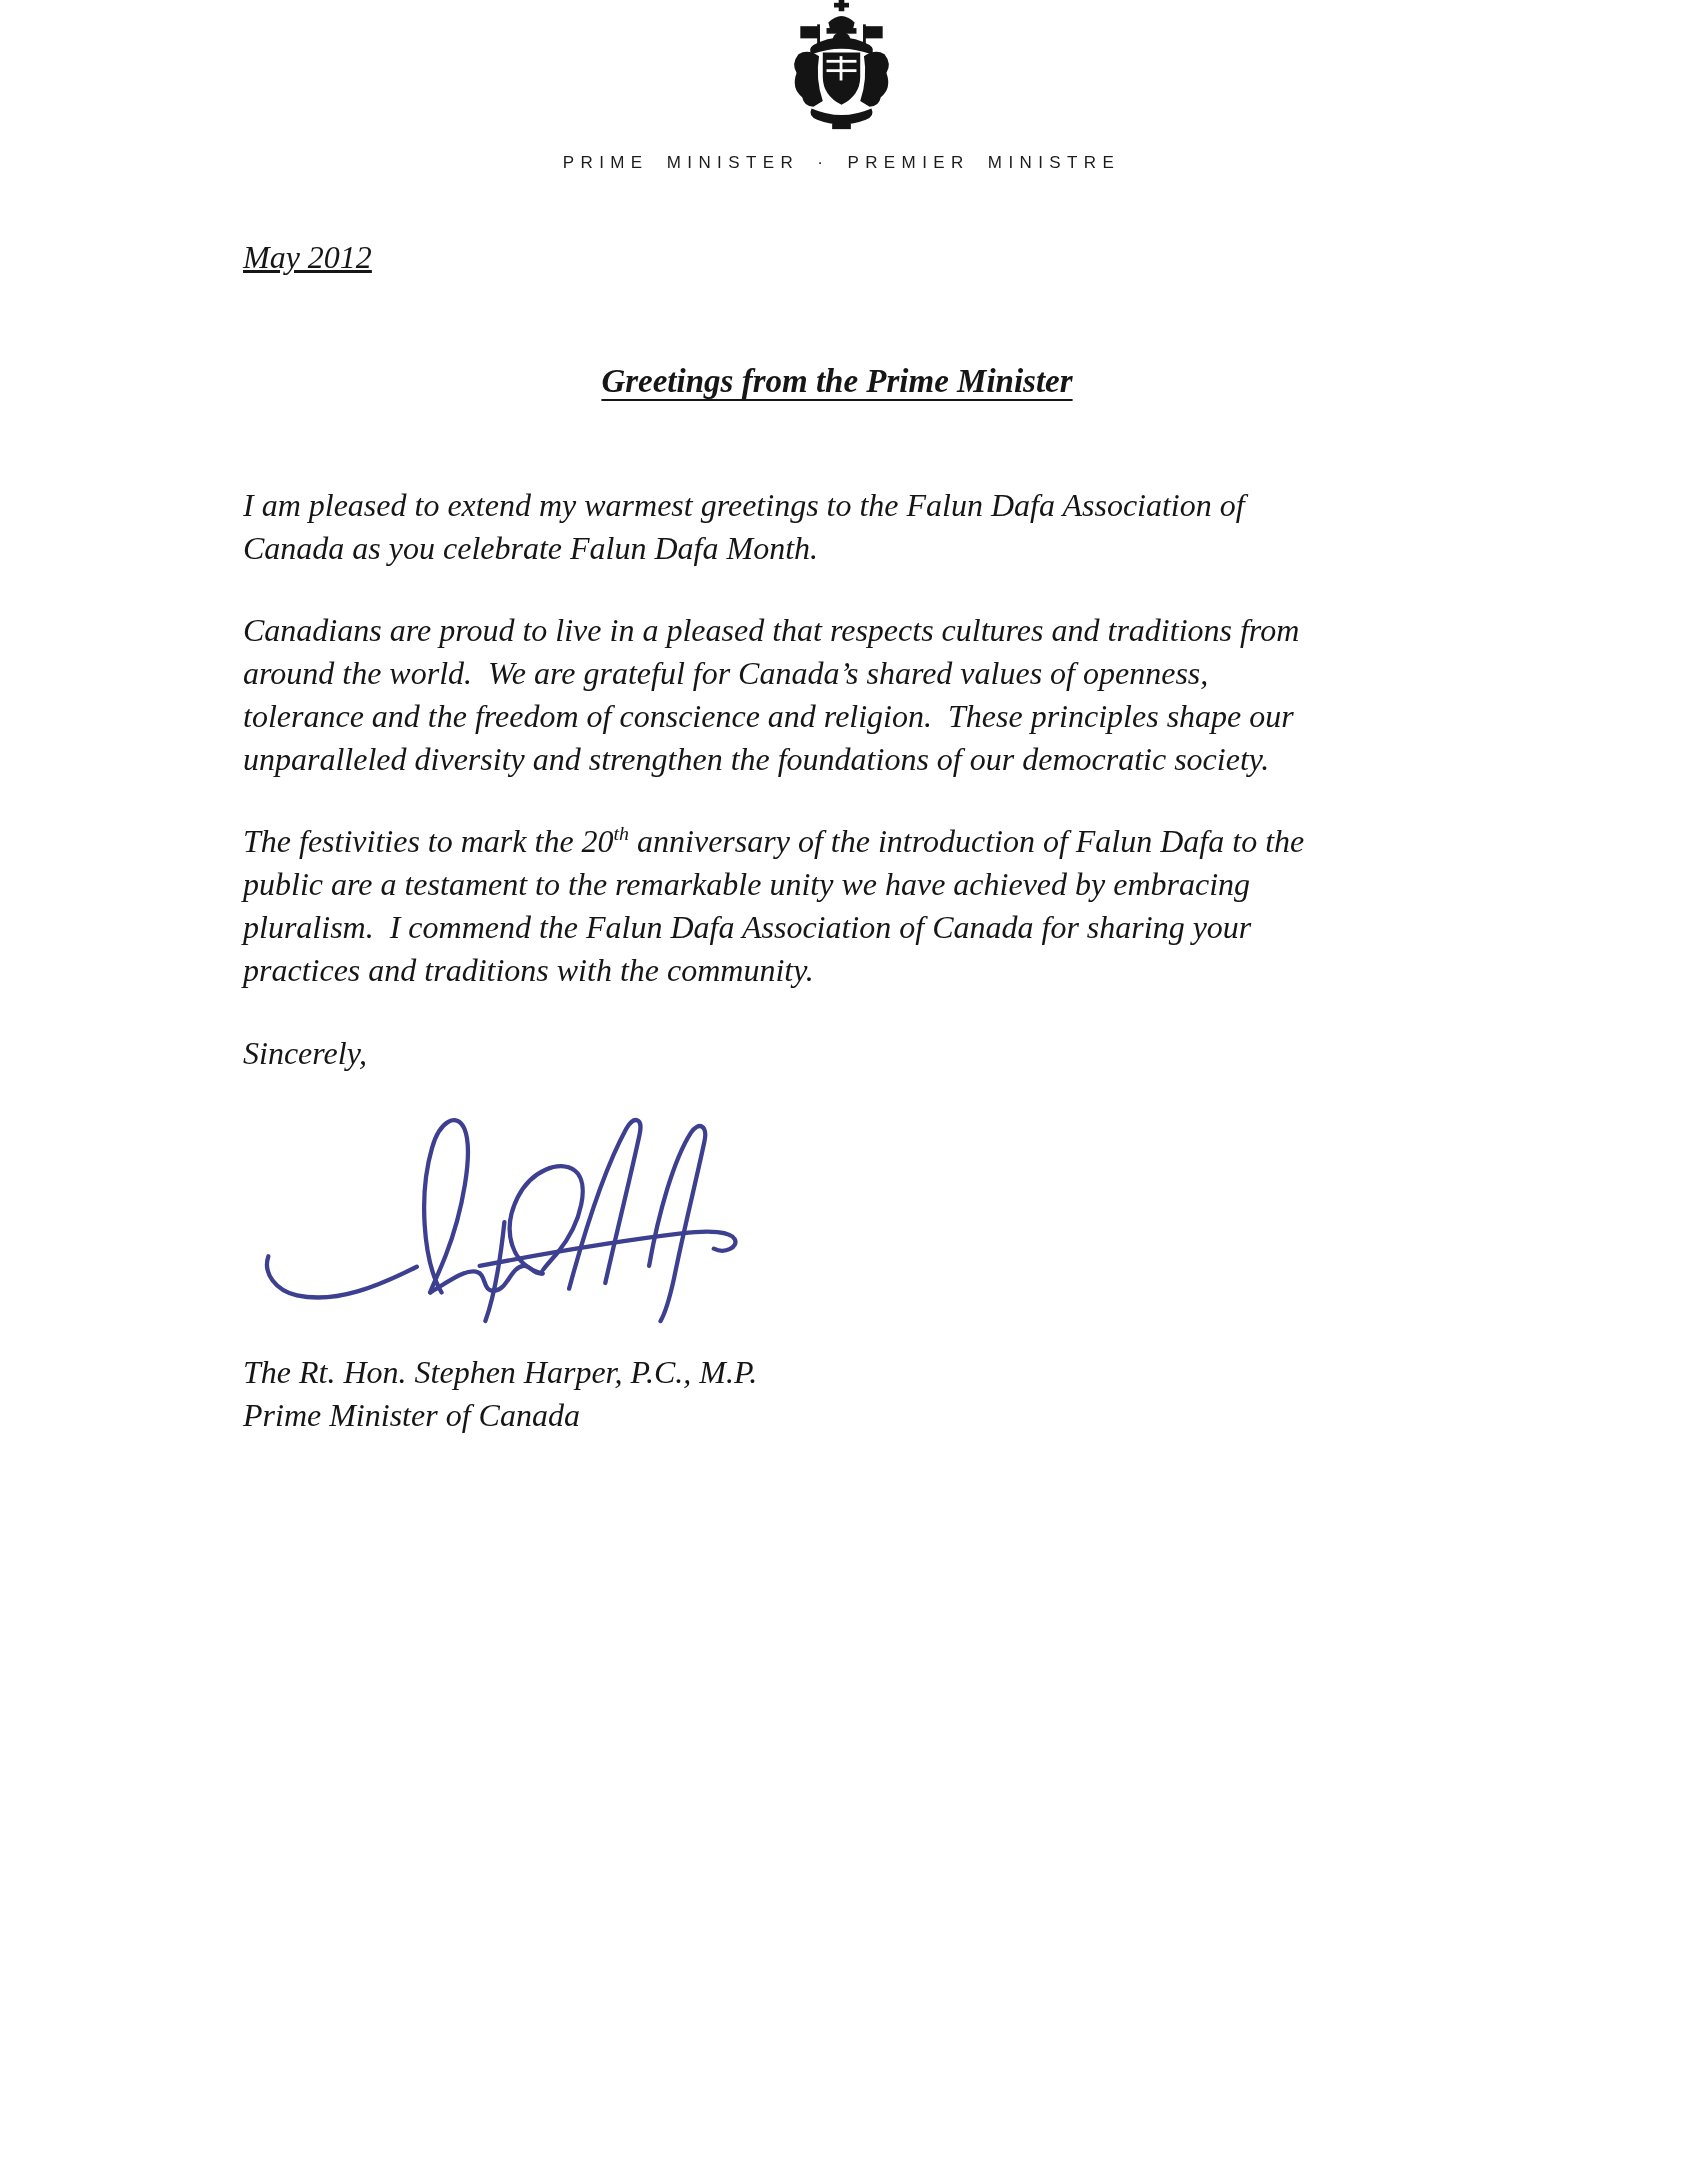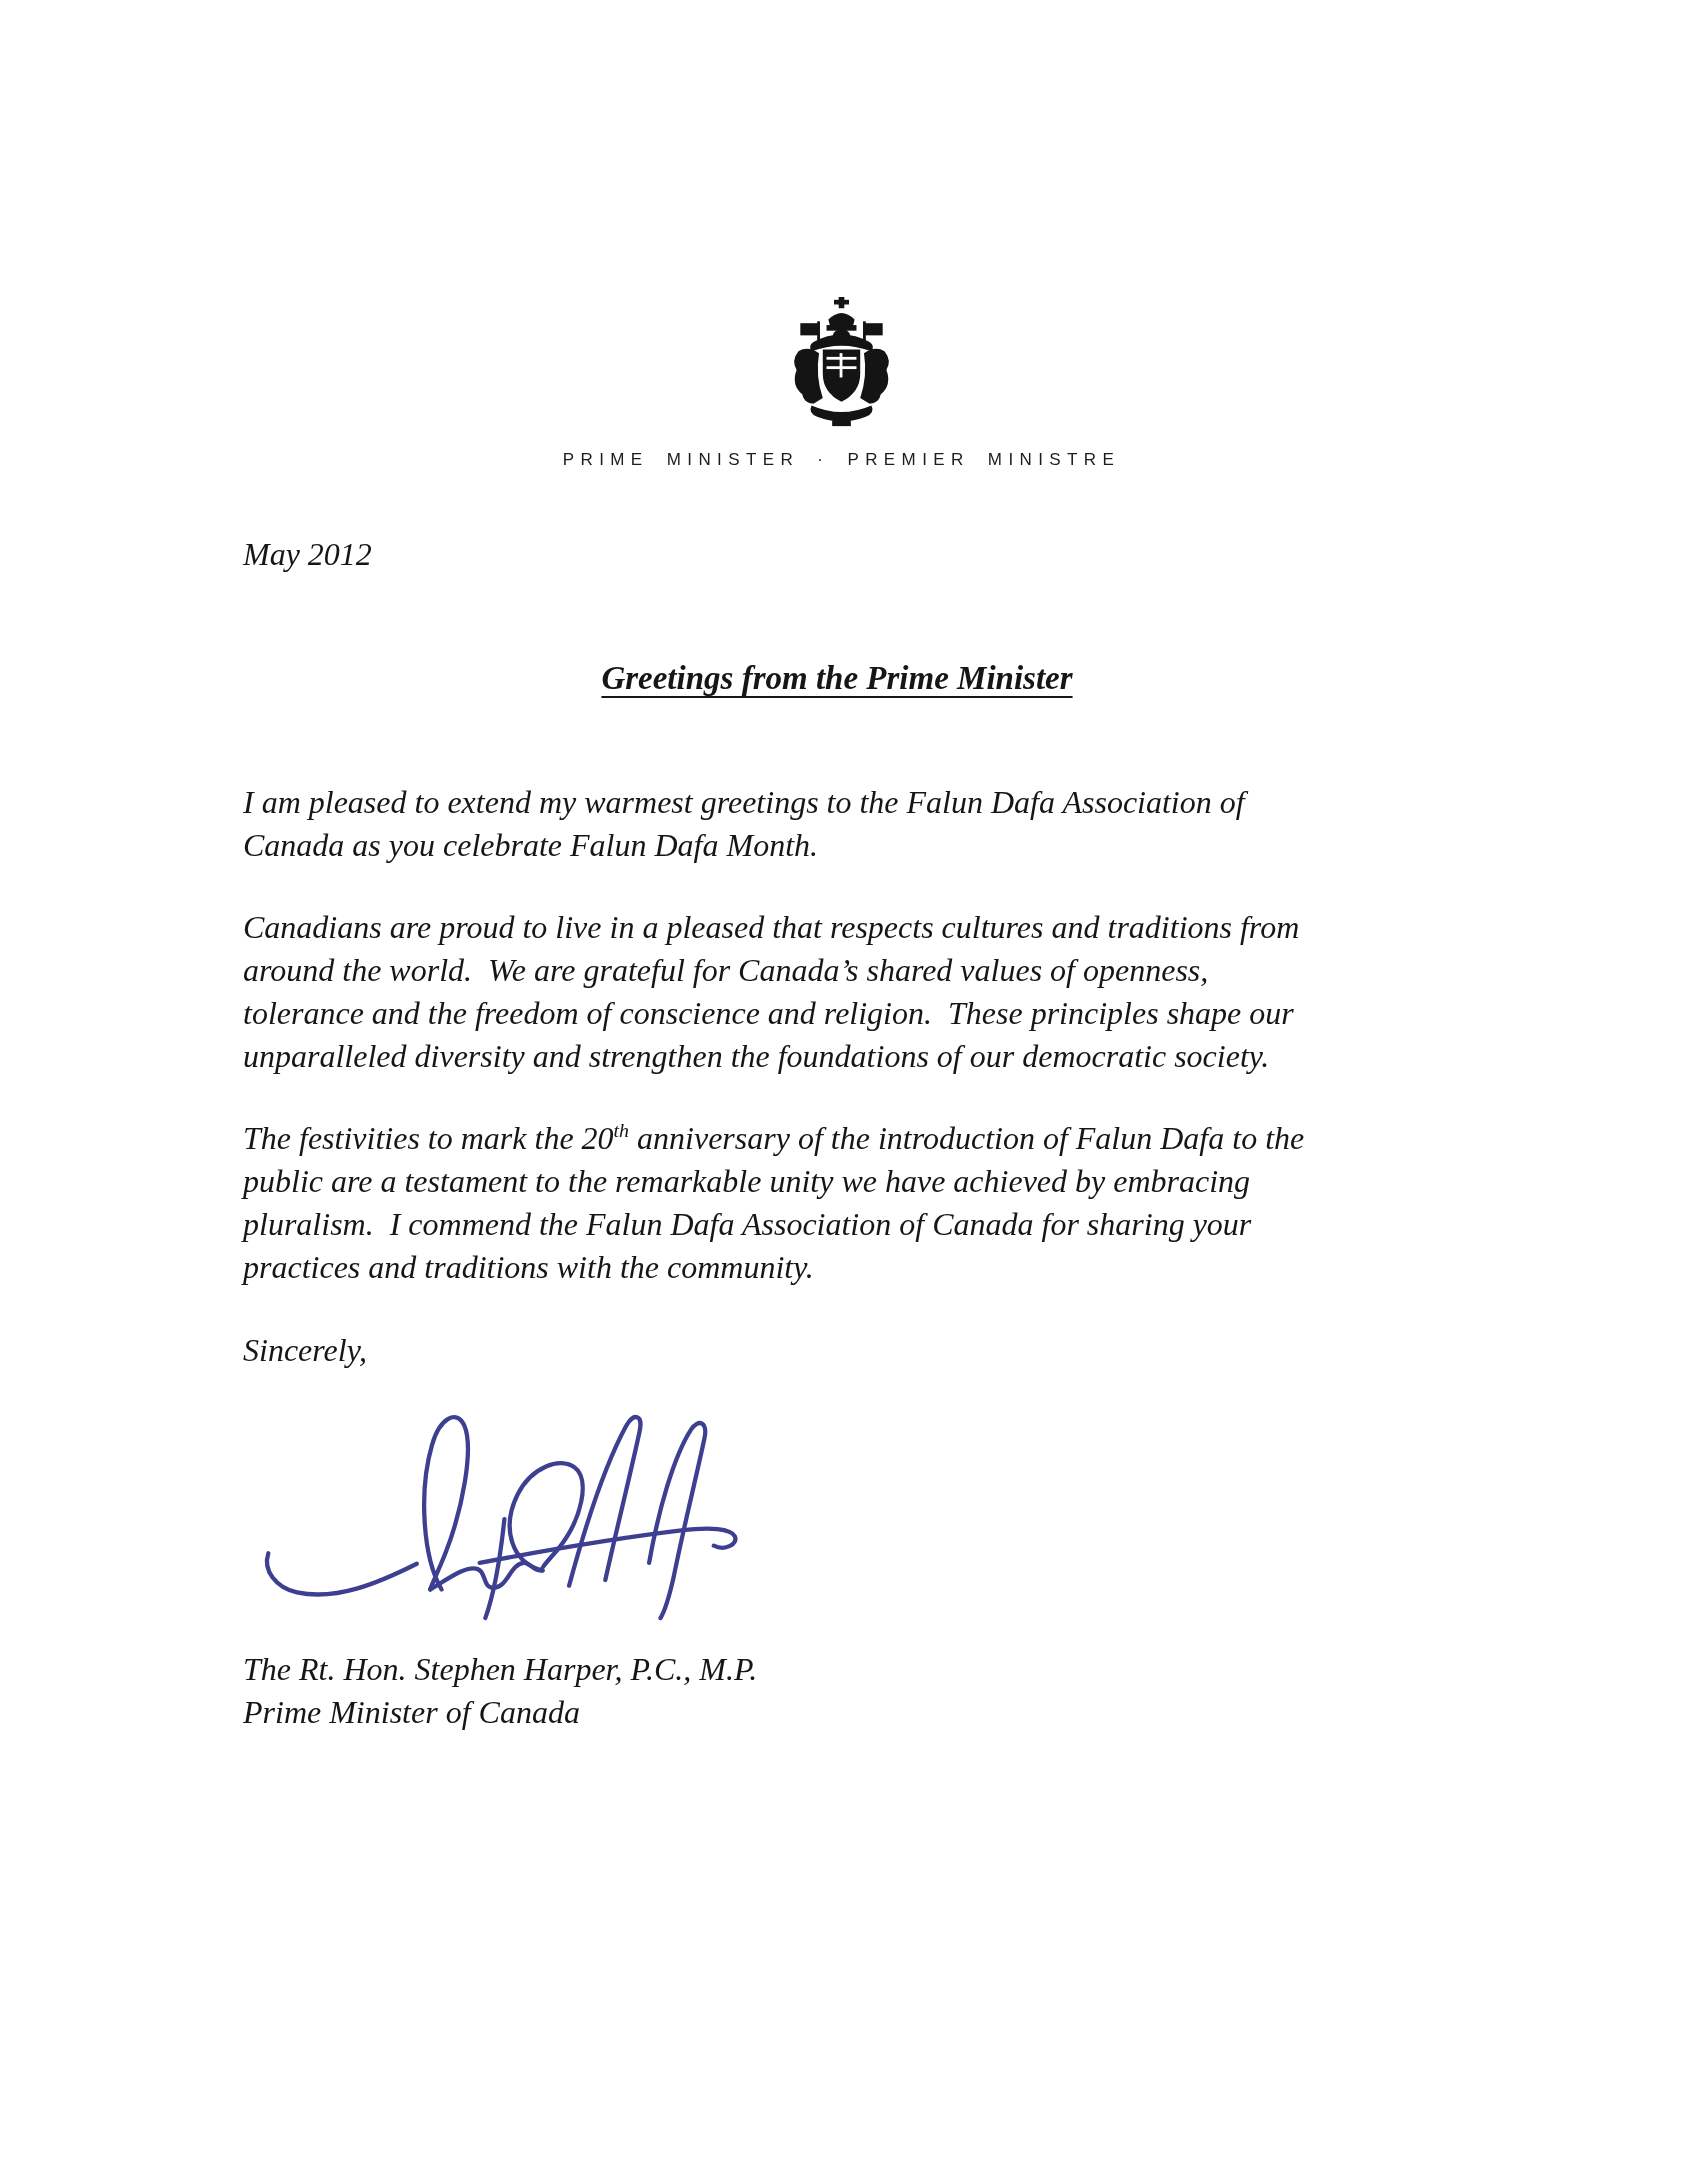--- a/index.html
+++ b/index.html
@@ -12,21 +12,20 @@
     width: 1683px;
     height: 2178px;
     background: #ffffff;
     font-family: "Liberation Serif", serif;
     font-style: italic;
     color: #161616;
     overflow: hidden;
   }
   .letterhead {
     text-align: center;
-    padding-top: 297px;
   }
   .crest {
     display: block;
     margin: 0 auto;
     width: 117px;
     height: 131px;
   }
   .letterhead-line {
     margin-top: 22px;
     font-family: "Liberation Sans", sans-serif;
@@ -38,20 +37,21 @@
     color: #1c1c1c;
   }
   .content {
     margin-left: 243px;
     width: 1247px;
     font-size: 32px;
     line-height: 43px;
   }
   .date {
     margin: 63px 0 16px 0;
+    text-decoration: underline;
   }
   .title {
     margin: 81px 0 0 0;
     width: 1188px;
     text-align: center;
     font-size: 33px;
     font-weight: bold;
     text-decoration: underline;
     text-underline-offset: 7px;
     text-decoration-thickness: 2px;

